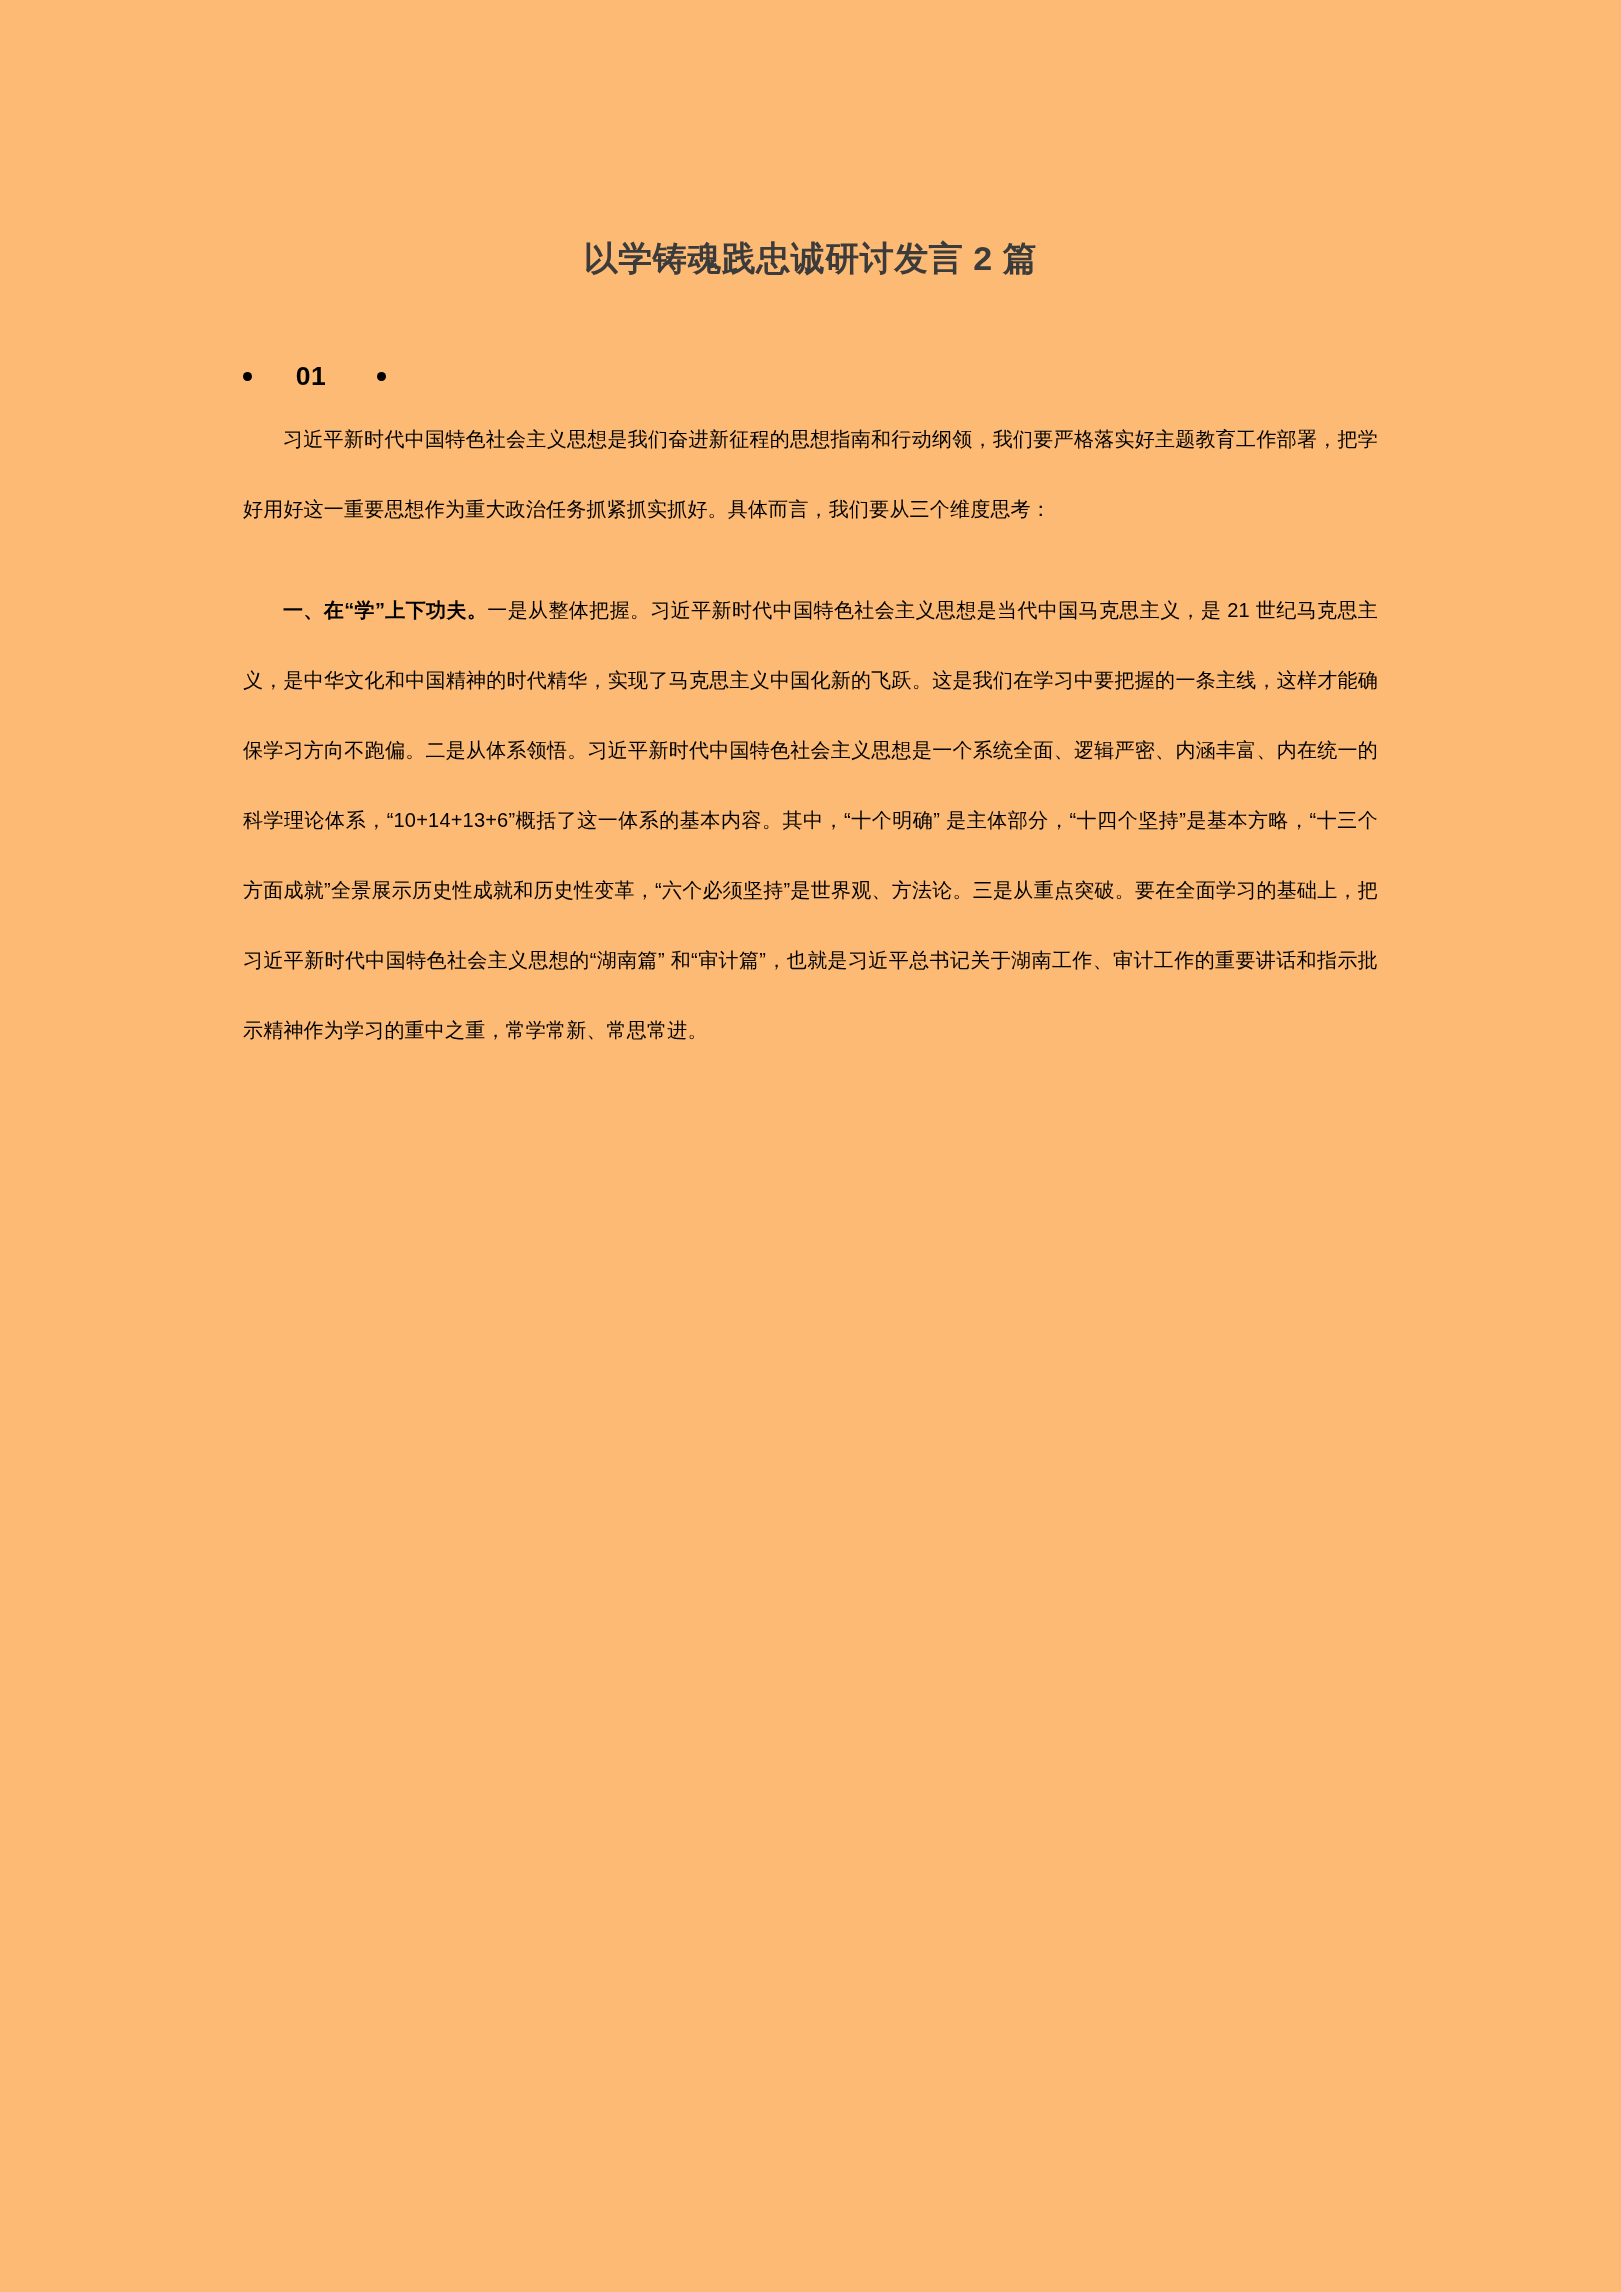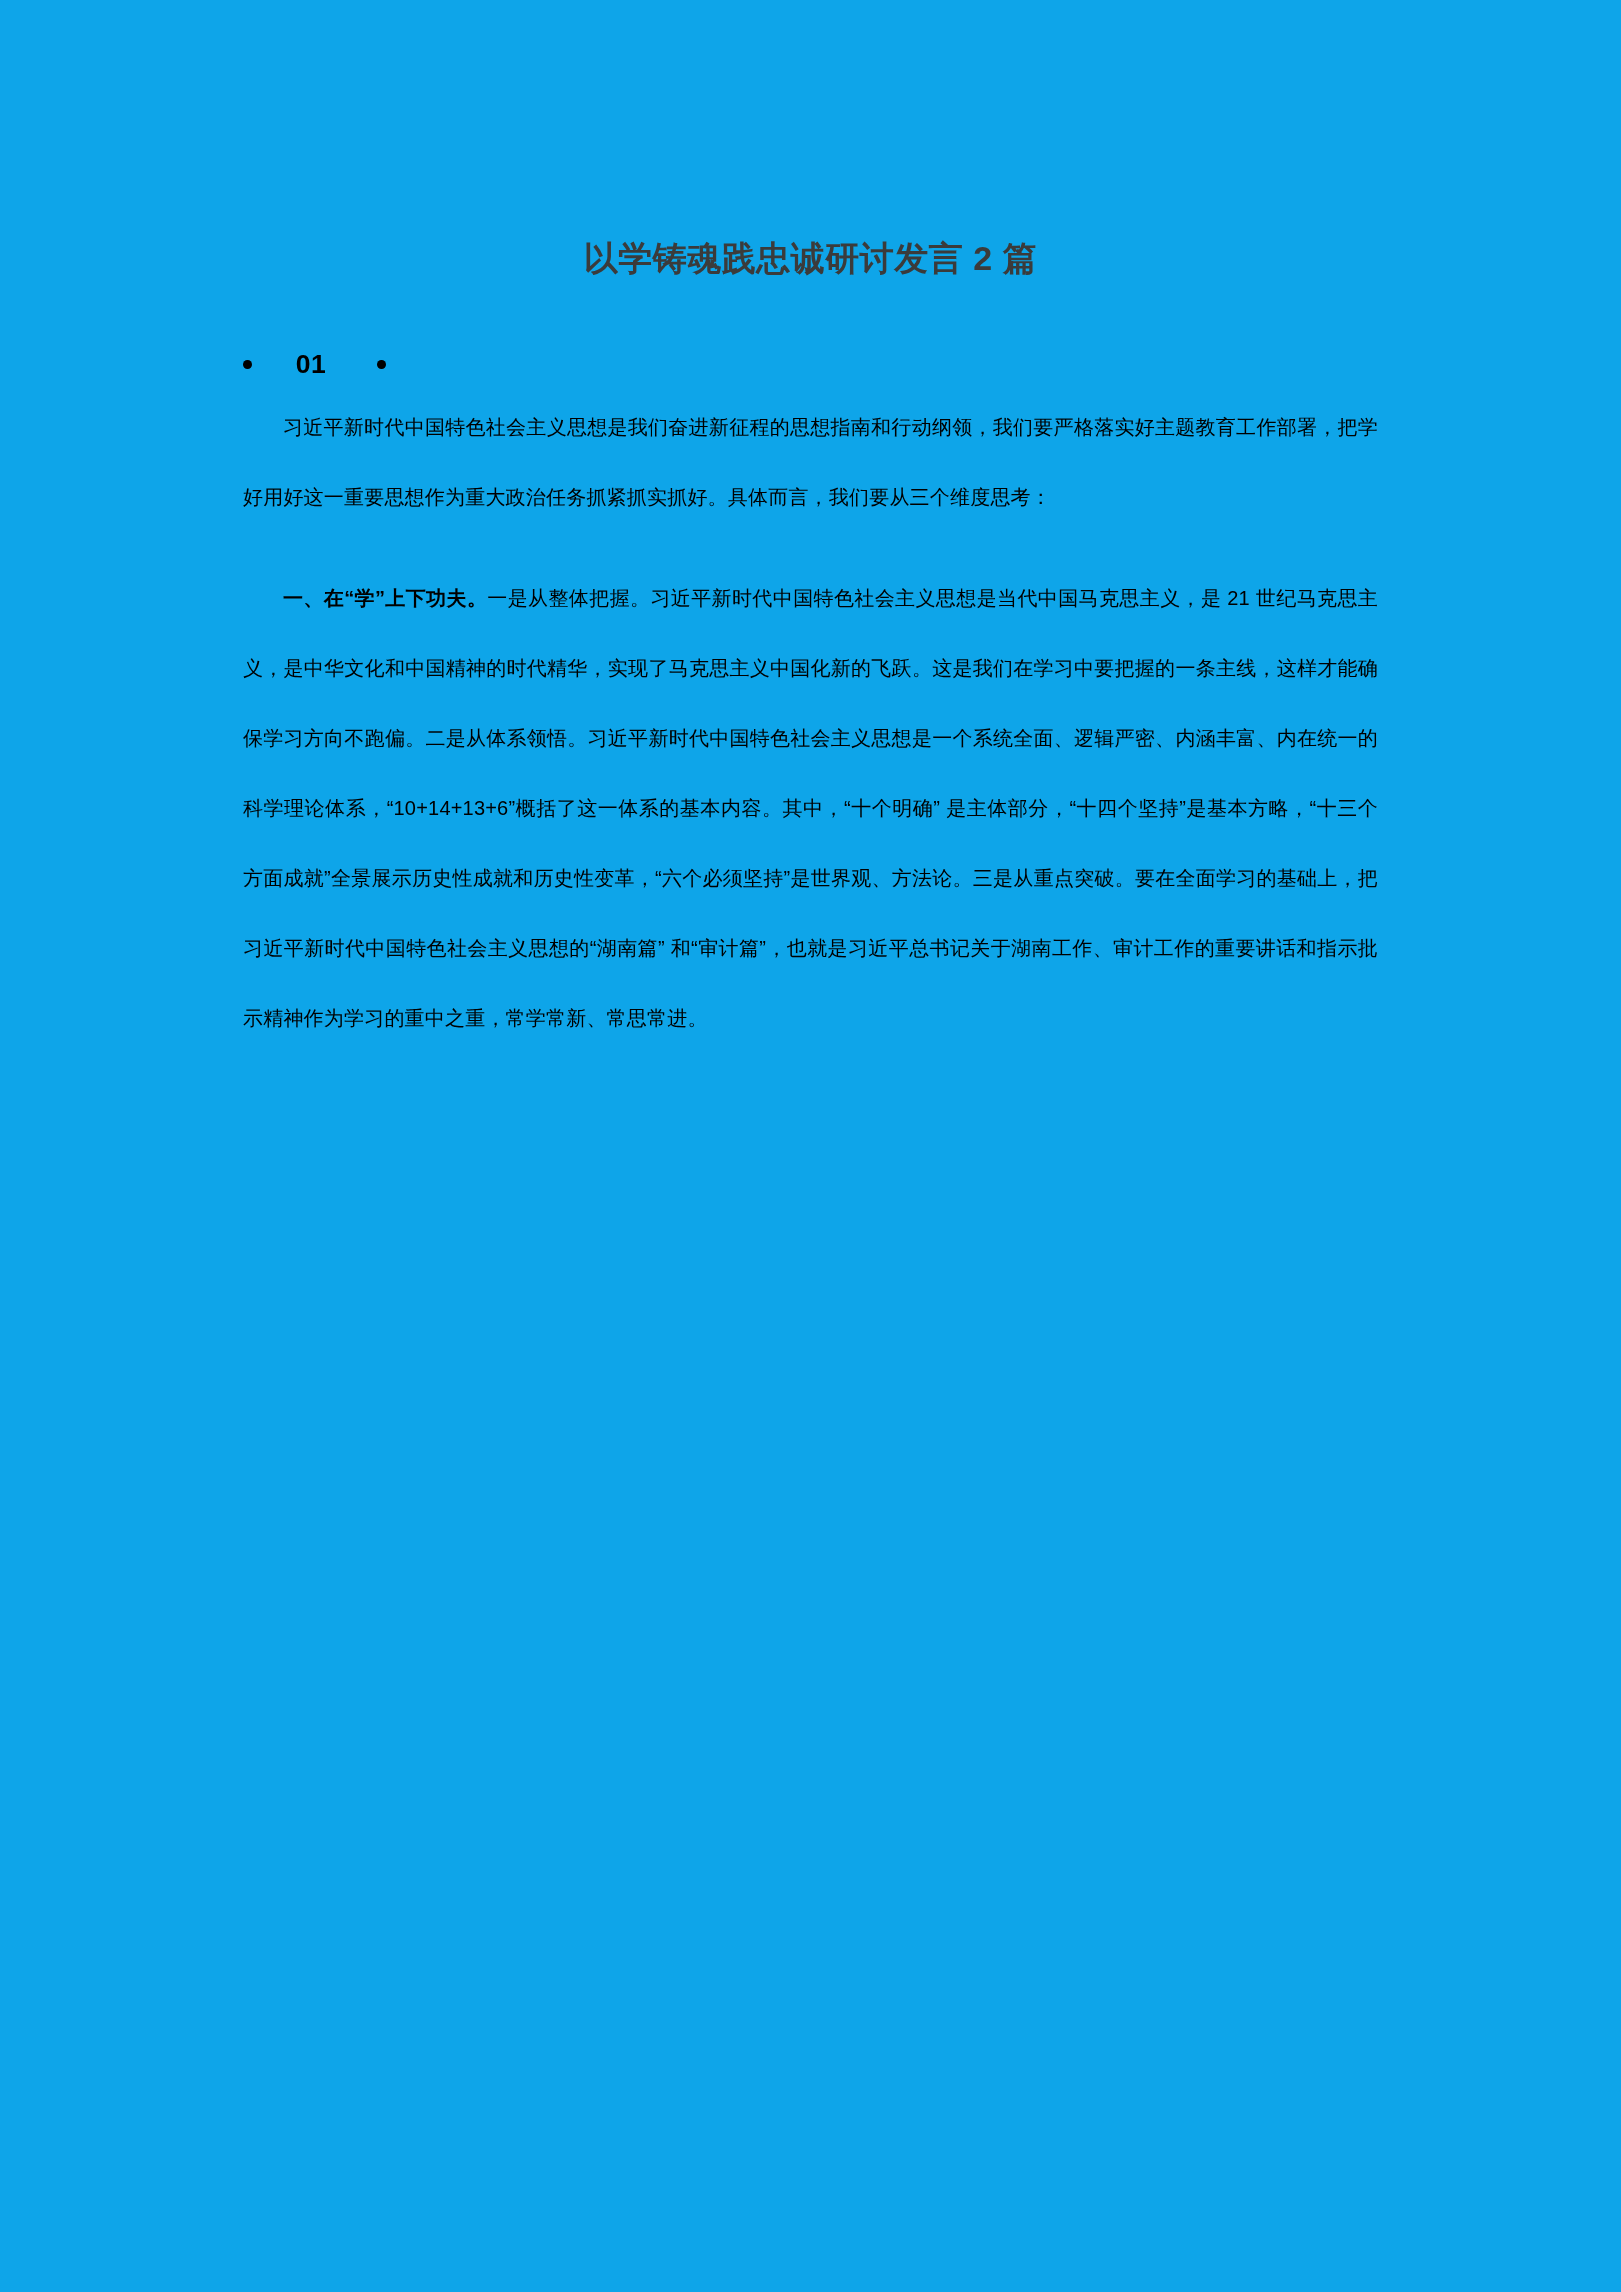--- a/index.html
+++ b/index.html
@@ -7,40 +7,40 @@
     padding: 0;
     background: #ffffff;
   }
   body {
     font-family: "Liberation Sans", "DejaVu Sans", sans-serif;
   }
   .page {
     position: relative;
     width: 1621px;
     height: 2293px;
-    background: #0ea5e9;
+    background: #fdba74;
     overflow: hidden;
     box-sizing: border-box;
   }
   .doc-title {
     position: absolute;
     left: 0;
     top: 238px;
     width: 1621px;
     text-align: center;
     font-size: 34px;
     font-weight: bold;
     color: #3b3b3b;
     letter-spacing: 0.5px;
     line-height: 1.2;
   }
   .content {
     position: absolute;
     left: 243px;
-    top: 343px;
+    top: 355px;
     width: 1135px;
   }
   .section-marker {
     display: flex;
     align-items: center;
     font-size: 25.5px;
     font-weight: bold;
     color: #000000;
     height: 43px;
     margin-bottom: 5.9px;

